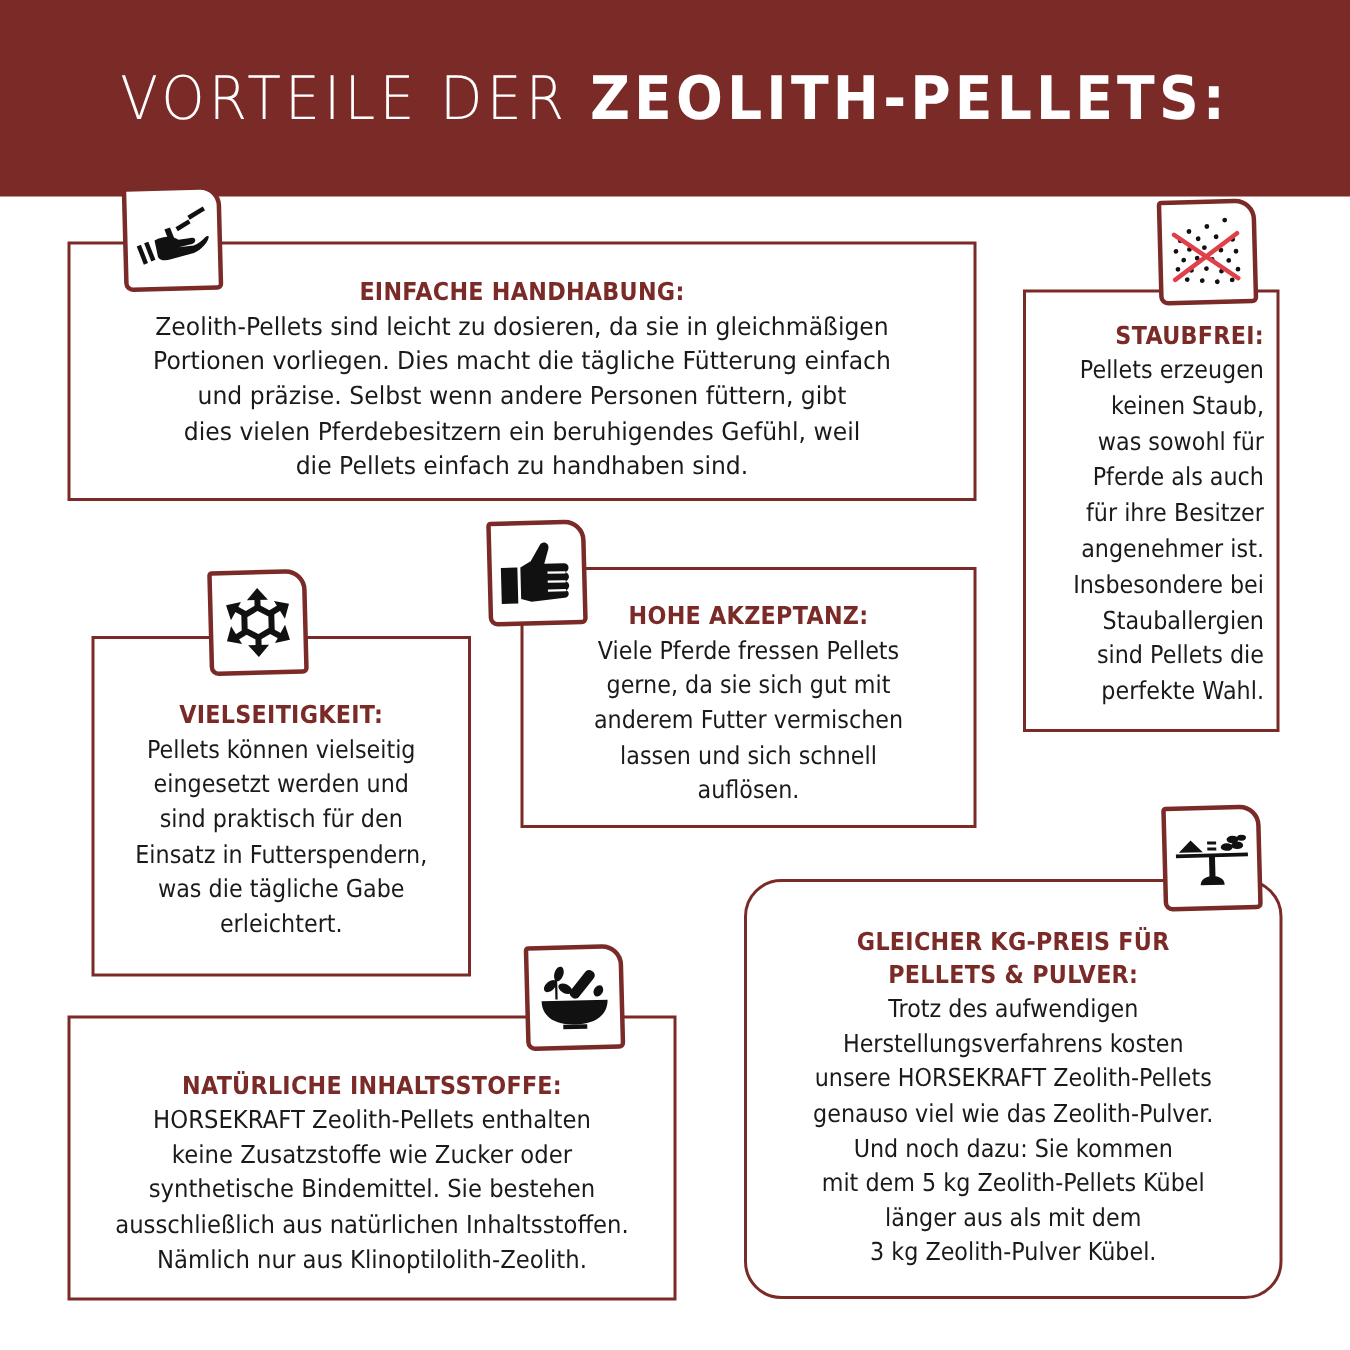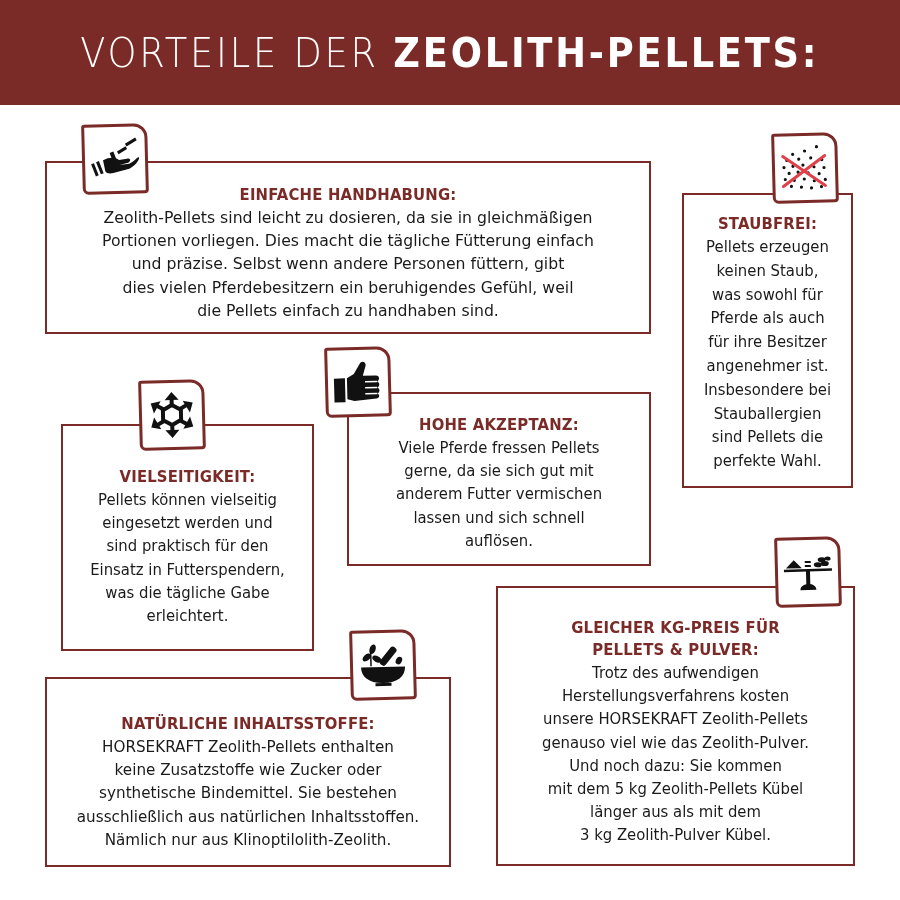--- a/index.html
+++ b/index.html
@@ -1,17 +1,17 @@
 <!DOCTYPE html>
 <html><head>
 <meta charset="utf-8">
 <style>
   html,body{margin:0;padding:0;}
   body{width:900px;height:900px;background:#ffffff;position:relative;overflow:hidden;font-family:"DejaVu Sans","Liberation Sans",sans-serif;color:#1a1a1a;}
-  .header{position:absolute;left:0;top:0;width:900px;height:105px;background:#7a2a27;display:flex;align-items:center;justify-content:center;}
+  .header{position:absolute;left:0;top:0;width:900px;height:131px;background:#7a2a27;display:flex;align-items:center;justify-content:center;}
   .header h1{margin:0;font-weight:normal;color:#fff;font-size:40px;letter-spacing:3px;font-family:"DejaVu Sans",sans-serif;transform:scaleX(0.92);white-space:nowrap;}
   .header h1 .thin{font-weight:300;font-family:"DejaVu Sans",sans-serif;}
   .header h1 b{font-weight:bold;}
   .box{position:absolute;border:2.5px solid #7a2a27;background:#fff;box-sizing:border-box;text-align:center;}
   .box .title{color:#7a2a27;font-weight:bold;font-size:16.5px;letter-spacing:0.2px;line-height:22px;transform:scaleX(0.9);}
   .box .body{font-size:16.5px;line-height:23.2px;color:#1a1a1a;white-space:pre-line;transform:scaleX(0.9);}
   .icon{position:absolute;width:66px;height:70px;background:#fff;border:3px solid #7a2a27;box-sizing:border-box;border-radius:3px 14px 4px 6px;transform:rotate(-1.5deg);display:flex;align-items:center;justify-content:center;}
   .icon svg{width:52px;height:52px;}
 </style>
 </head>
@@ -35,21 +35,21 @@
       <rect x="4" y="30" width="3" height="13" transform="rotate(-20 5 36)"></rect>
       <rect x="9" y="28" width="3" height="13" transform="rotate(-20 10 34)"></rect>
       <path d="M14 27 C20 24 26 24 30 27 L38 26 C42 25 42 29 39 30 L30 32 L40 31 C46 29 48 24 50 25 C51 27 46 34 40 36 L24 40 C20 41 17 40 16 38 Z"></path>
       <rect x="28" y="16" width="10" height="3" transform="rotate(-30 33 17)"></rect>
       <rect x="36" y="8" width="12" height="3" transform="rotate(-30 42 9)"></rect>
       <rect x="22" y="19" width="4" height="8" transform="rotate(-20 24 23)"></rect>
     </g>
   </svg>
 </div>
 
-<div class="box" style="left:682px;top:193px;width:171px;height:295px;padding-top:18px;">
+<div class="box" style="left:682px;top:193px;width:171px;height:295px;padding-top:18px;text-align:right;">
   <div class="title">STAUBFREI:</div>
   <div class="body" style="line-height:23.8px;">Pellets erzeugen
 keinen Staub,
 was sowohl für
 Pferde als auch
 für ihre Besitzer
 angenehmer ist.
 Insbesondere bei
 Stauballergien
 sind Pellets die
@@ -115,21 +115,21 @@
       <polygon points="5,14 15,12 8,24"></polygon>
         <rect x="12" y="15" width="4" height="7" transform="rotate(-60 14 18)"></rect>
       <polygon points="47,38 37,40 44,28"></polygon>
         <rect x="36" y="30" width="4" height="7" transform="rotate(-60 38 34)"></rect>
       <polygon points="5,38 8,28 15,40"></polygon>
         <rect x="12" y="30" width="4" height="7" transform="rotate(60 14 34)"></rect>
     </g>
   </svg>
 </div>
 
-<div class="box" style="left:347px;top:378px;width:304px;height:174px;padding-top:20px;margin-top:14px;">
+<div class="box" style="left:347px;top:378px;width:304px;height:174px;padding-top:20px;">
   <div class="title">HOHE AKZEPTANZ:</div>
   <div class="body">Viele Pferde fressen Pellets
 gerne, da sie sich gut mit
 anderem Futter vermischen
 lassen und sich schnell
 auflösen.</div>
 </div>
 <div class="icon" style="left:325px;top:347px;">
   <svg viewBox="0 0 52 52">
     <g fill="#111">
@@ -137,21 +137,21 @@
       <path d="M15 22 L22 18 L28 8 C30 4 35 6 34 10 L31 20 L44 20 C48 20 48 25 45 26 C48 27 48 31 45 32 C48 33 48 37 45 38 C48 39 47 43 44 43 L22 45 L15 43 Z"></path>
     </g>
     <g stroke="#fff" stroke-width="1.5">
       <line x1="33" y1="26" x2="45" y2="26"></line>
       <line x1="33" y1="32" x2="45" y2="32"></line>
       <line x1="33" y1="38" x2="45" y2="38"></line>
     </g>
   </svg>
 </div>
 
-<div class="box" style="left:496px;top:586px;width:359px;height:280px;padding-top:29px;">
+<div class="box" style="left:496px;top:586px;width:359px;height:280px;padding-top:29px;border-radius:25px;">
   <div class="title" style="white-space:pre-line;">GLEICHER KG-PREIS FÜR
 PELLETS &amp; PULVER:</div>
   <div class="body">Trotz des aufwendigen
 Herstellungsverfahrens kosten
 unsere HORSEKRAFT Zeolith-Pellets
 genauso viel wie das Zeolith-Pulver.
 Und noch dazu: Sie kommen
 mit dem 5 kg Zeolith-Pellets Kübel
 länger aus als mit dem
 3 kg Zeolith-Pulver Kübel.</div>

